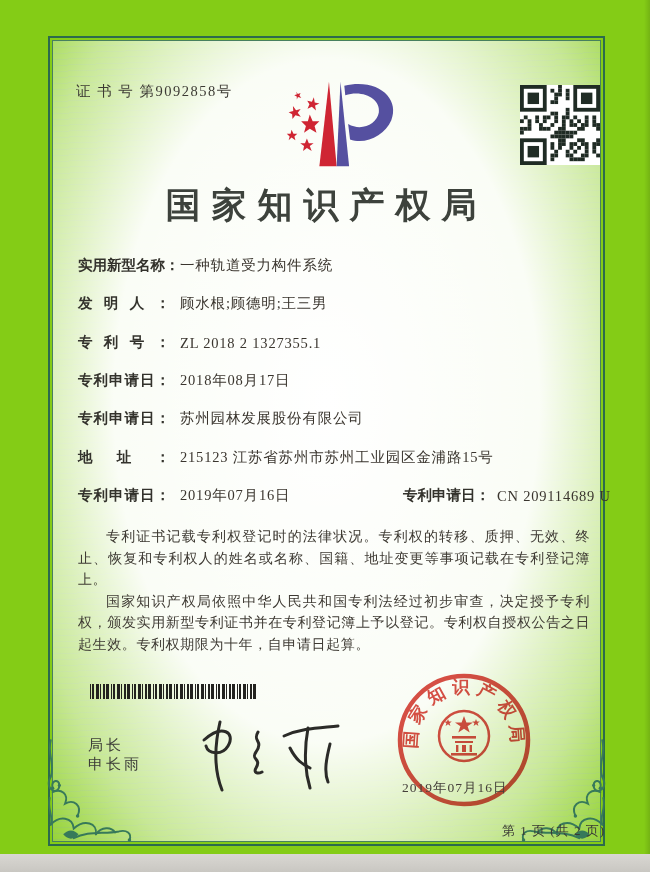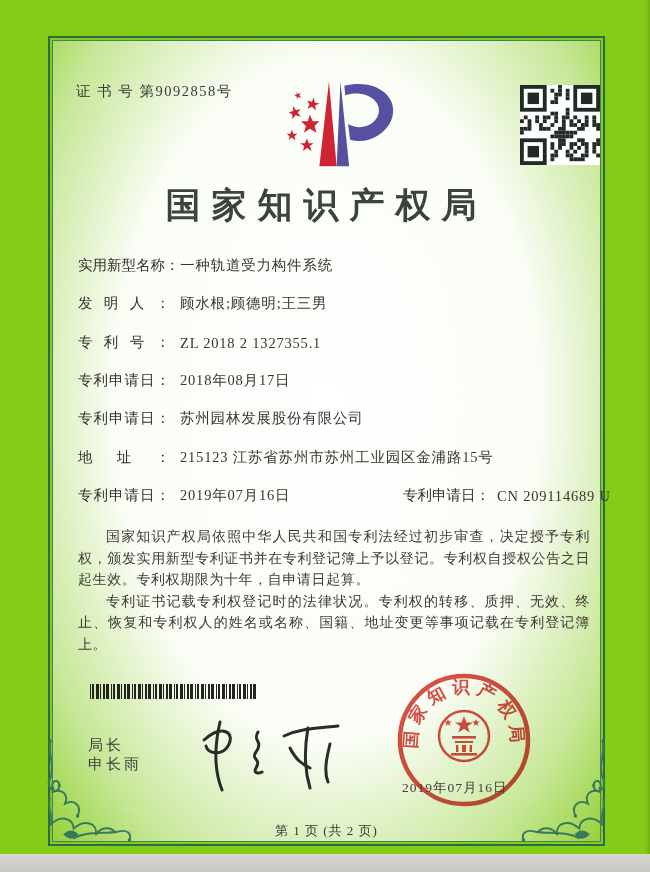--- a/index.html
+++ b/index.html
@@ -47,20 +47,21 @@
     text-align:center;font-size:35px;font-weight:600;
     letter-spacing:11px;color:#3d423c;
   }
 
   .rows{position:absolute;left:0;top:0;}
   .field-row{position:absolute;left:78px;white-space:nowrap;font-size:14.5px;color:#3a352e;}
   .field-label{
     display:inline-block;width:92px;vertical-align:bottom;
     text-align:justify;text-align-last:justify;
     color:#33322c;
+    font-weight:bold;
   }
   .field-value{margin-left:10px;letter-spacing:0.8px;}
   .grant2{position:absolute;left:325px;top:0;}
   .grant2 .field-label{width:84px;}
 
   .paras{
     position:absolute;left:78px;top:526px;width:512px;
     font-size:14px;line-height:21.5px;color:#3e3a33;
     letter-spacing:0.6px;text-align:justify;
   }
@@ -73,21 +74,21 @@
   .signature{position:absolute;left:192px;top:710px;width:158px;height:88px;}
 
   .seal{position:absolute;left:394px;top:670px;width:140px;height:140px;
         mix-blend-mode:multiply;opacity:0.95;}
   .seal-date{
     position:absolute;left:402px;top:779px;width:130px;
     font-size:13.5px;letter-spacing:1px;color:#45403a;white-space:nowrap;
   }
 
   .footer{
-    position:absolute;left:48px;top:822px;width:557px;text-align:center;
+    position:absolute;left:48px;top:822px;width:557px;text-align:right;
     font-size:13px;color:#3a3a35;letter-spacing:1px;
   }
 
   .flourish{position:absolute;width:96px;height:112px;}
   .flourish.bl{left:44px;top:738px;}
   .flourish.br{right:41px;top:738px;transform:scaleX(-1);}
 
   
   .edge-bottom{position:absolute;left:0;top:854px;width:650px;height:18px;
     background:linear-gradient(180deg,#d9d7d2, #c9c7c2);}
@@ -301,22 +302,22 @@
       </div>
       <div class="field-row" style="top:486px">
         <span class="field-label">专利申请日：</span><span class="field-value">2019年07月16日</span>
         <span class="grant2">
           <span class="field-label">专利申请日：</span><span class="field-value">CN 209114689 U</span>
         </span>
       </div>
     </div>
 
     <div class="paras">
+      <p>专利证书记载专利权登记时的法律状况。专利权的转移、质押、无效、终止、恢复和专利权人的姓名或名称、国籍、地址变更等事项记载在专利登记簿上。</p>
       <p>国家知识产权局依照中华人民共和国专利法经过初步审查，决定授予专利权，颁发实用新型专利证书并在专利登记簿上予以登记。专利权自授权公告之日起生效。专利权期限为十年，自申请日起算。</p>
-      <p>专利证书记载专利权登记时的法律状况。专利权的转移、质押、无效、终止、恢复和专利权人的姓名或名称、国籍、地址变更等事项记载在专利登记簿上。</p>
     </div>
 
     <div class="barcode"><svg width="166" height="15" viewBox="0 0 166 15" xmlns="http://www.w3.org/2000/svg">
           <rect x="0" y="0" width="1" height="15" fill="#23231f"></rect>
           <rect x="2" y="0" width="2" height="15" fill="#23231f"></rect>
           <rect x="6" y="0" width="3" height="15" fill="#23231f"></rect>
           <rect x="10" y="0" width="1" height="15" fill="#23231f"></rect>
           <rect x="13" y="0" width="2" height="15" fill="#23231f"></rect>
           <rect x="16" y="0" width="3" height="15" fill="#23231f"></rect>
           <rect x="21" y="0" width="1" height="15" fill="#23231f"></rect>

